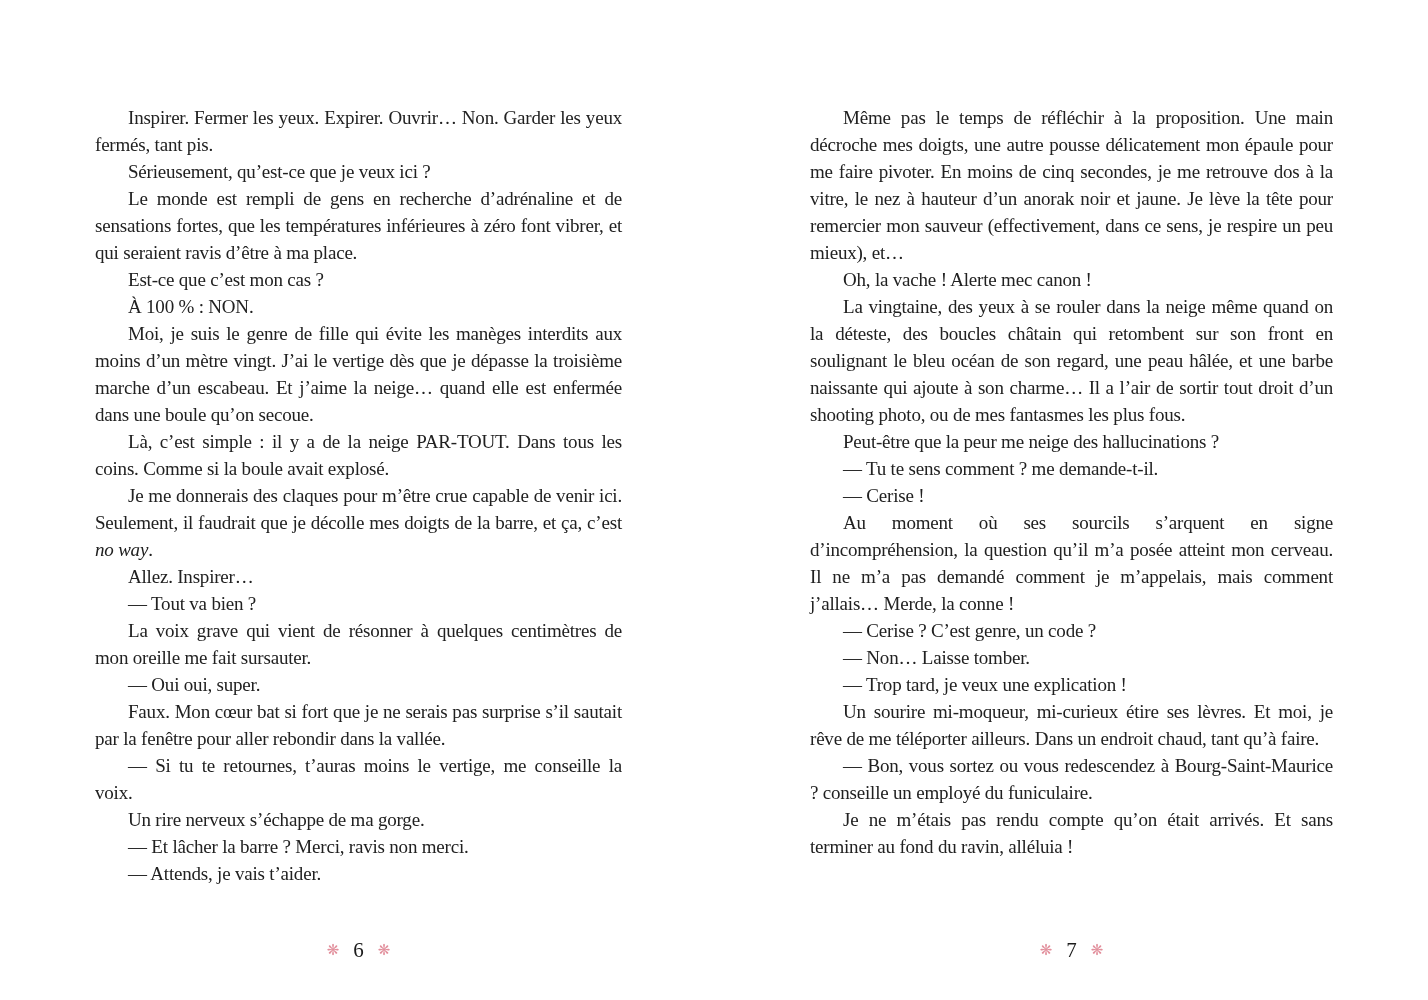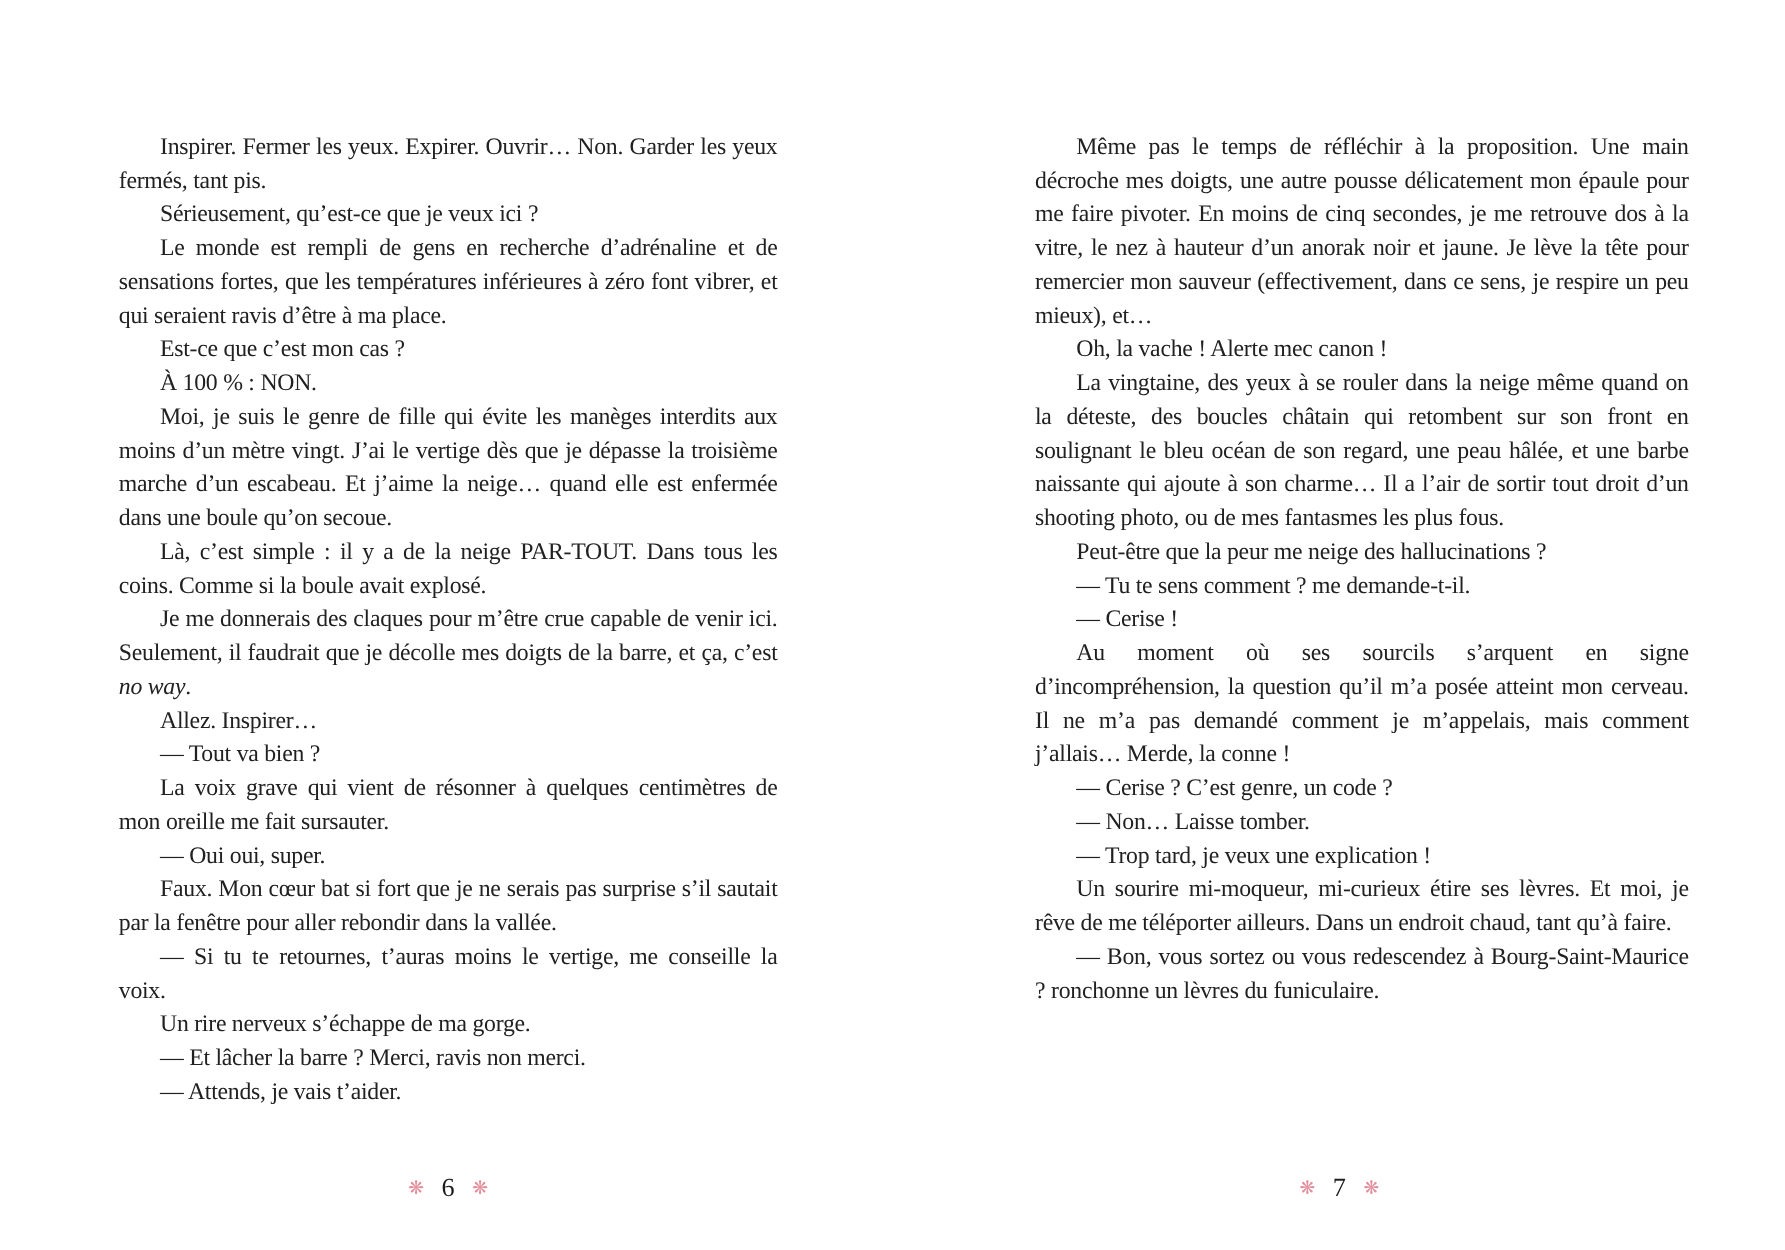--- a/index.html
+++ b/index.html
@@ -25,21 +25,21 @@
     margin: 0;
     text-indent: 33px;
     text-align: justify;
     font-size: 19px;
     line-height: 27px;
     letter-spacing: -0.2px;
     color: #212121;
   }
   .page-text p i { font-style: italic; }
   .page-text-left  { left: 95px;  width: 527px; }
-  .page-text-right { left: 810px; width: 523px; margin-left: 18px; }
+  .page-text-right { left: 810px; width: 523px; }
   .folio {
     position: absolute;
     top: 934px;
     height: 32px;
     display: flex;
     align-items: center;
     justify-content: center;
     gap: 14px;
   }
   .folio-left  { left: 95px;  width: 527px; }
@@ -86,21 +86,22 @@
       <p>Oh, la vache ! Alerte mec canon !</p>
       <p>La vingtaine, des yeux à se rouler dans la neige même quand on la déteste, des boucles châtain qui retombent sur son front en soulignant le bleu océan de son regard, une peau hâlée, et une barbe naissante qui ajoute à son charme… Il a l’air de sortir tout droit d’un shooting photo, ou de mes fantasmes les plus fous.</p>
       <p>Peut-être que la peur me neige des hallucinations ?</p>
       <p>— Tu te sens comment ? me demande-t-il.</p>
       <p>— Cerise !</p>
       <p>Au moment où ses sourcils s’arquent en signe d’incompréhension, la question qu’il m’a posée atteint mon cerveau. Il ne m’a pas demandé comment je m’appelais, mais comment j’allais… Merde, la conne !</p>
       <p>— Cerise ? C’est genre, un code ?</p>
       <p>— Non… Laisse tomber.</p>
       <p>— Trop tard, je veux une explication !</p>
       <p>Un sourire mi-moqueur, mi-curieux étire ses lèvres. Et moi, je rêve de me téléporter ailleurs. Dans un endroit chaud, tant qu’à faire.</p>
-      <p>— Bon, vous sortez ou vous redescendez à Bourg-Saint-Maurice ? ronchonne un lèvres du funiculaire.</p>
+      <p>— Bon, vous sortez ou vous redescendez à Bourg-Saint-Maurice ? conseille un employé du funiculaire.</p>
+      <p>Je ne m’étais pas rendu compte qu’on était arrivés. Et sans terminer au fond du ravin, alléluia !</p>
     </div>
 
   <div class="folio folio-left">
     <span class="ornament" style="color: rgb(226, 143, 156);">❋</span>
     <span class="page-number">6</span>
     <span class="ornament" style="color: rgb(226, 143, 156);">❋</span>
   </div>
 
   <div class="folio folio-right">
     <span class="ornament" style="color: rgb(226, 143, 156);">❋</span>

